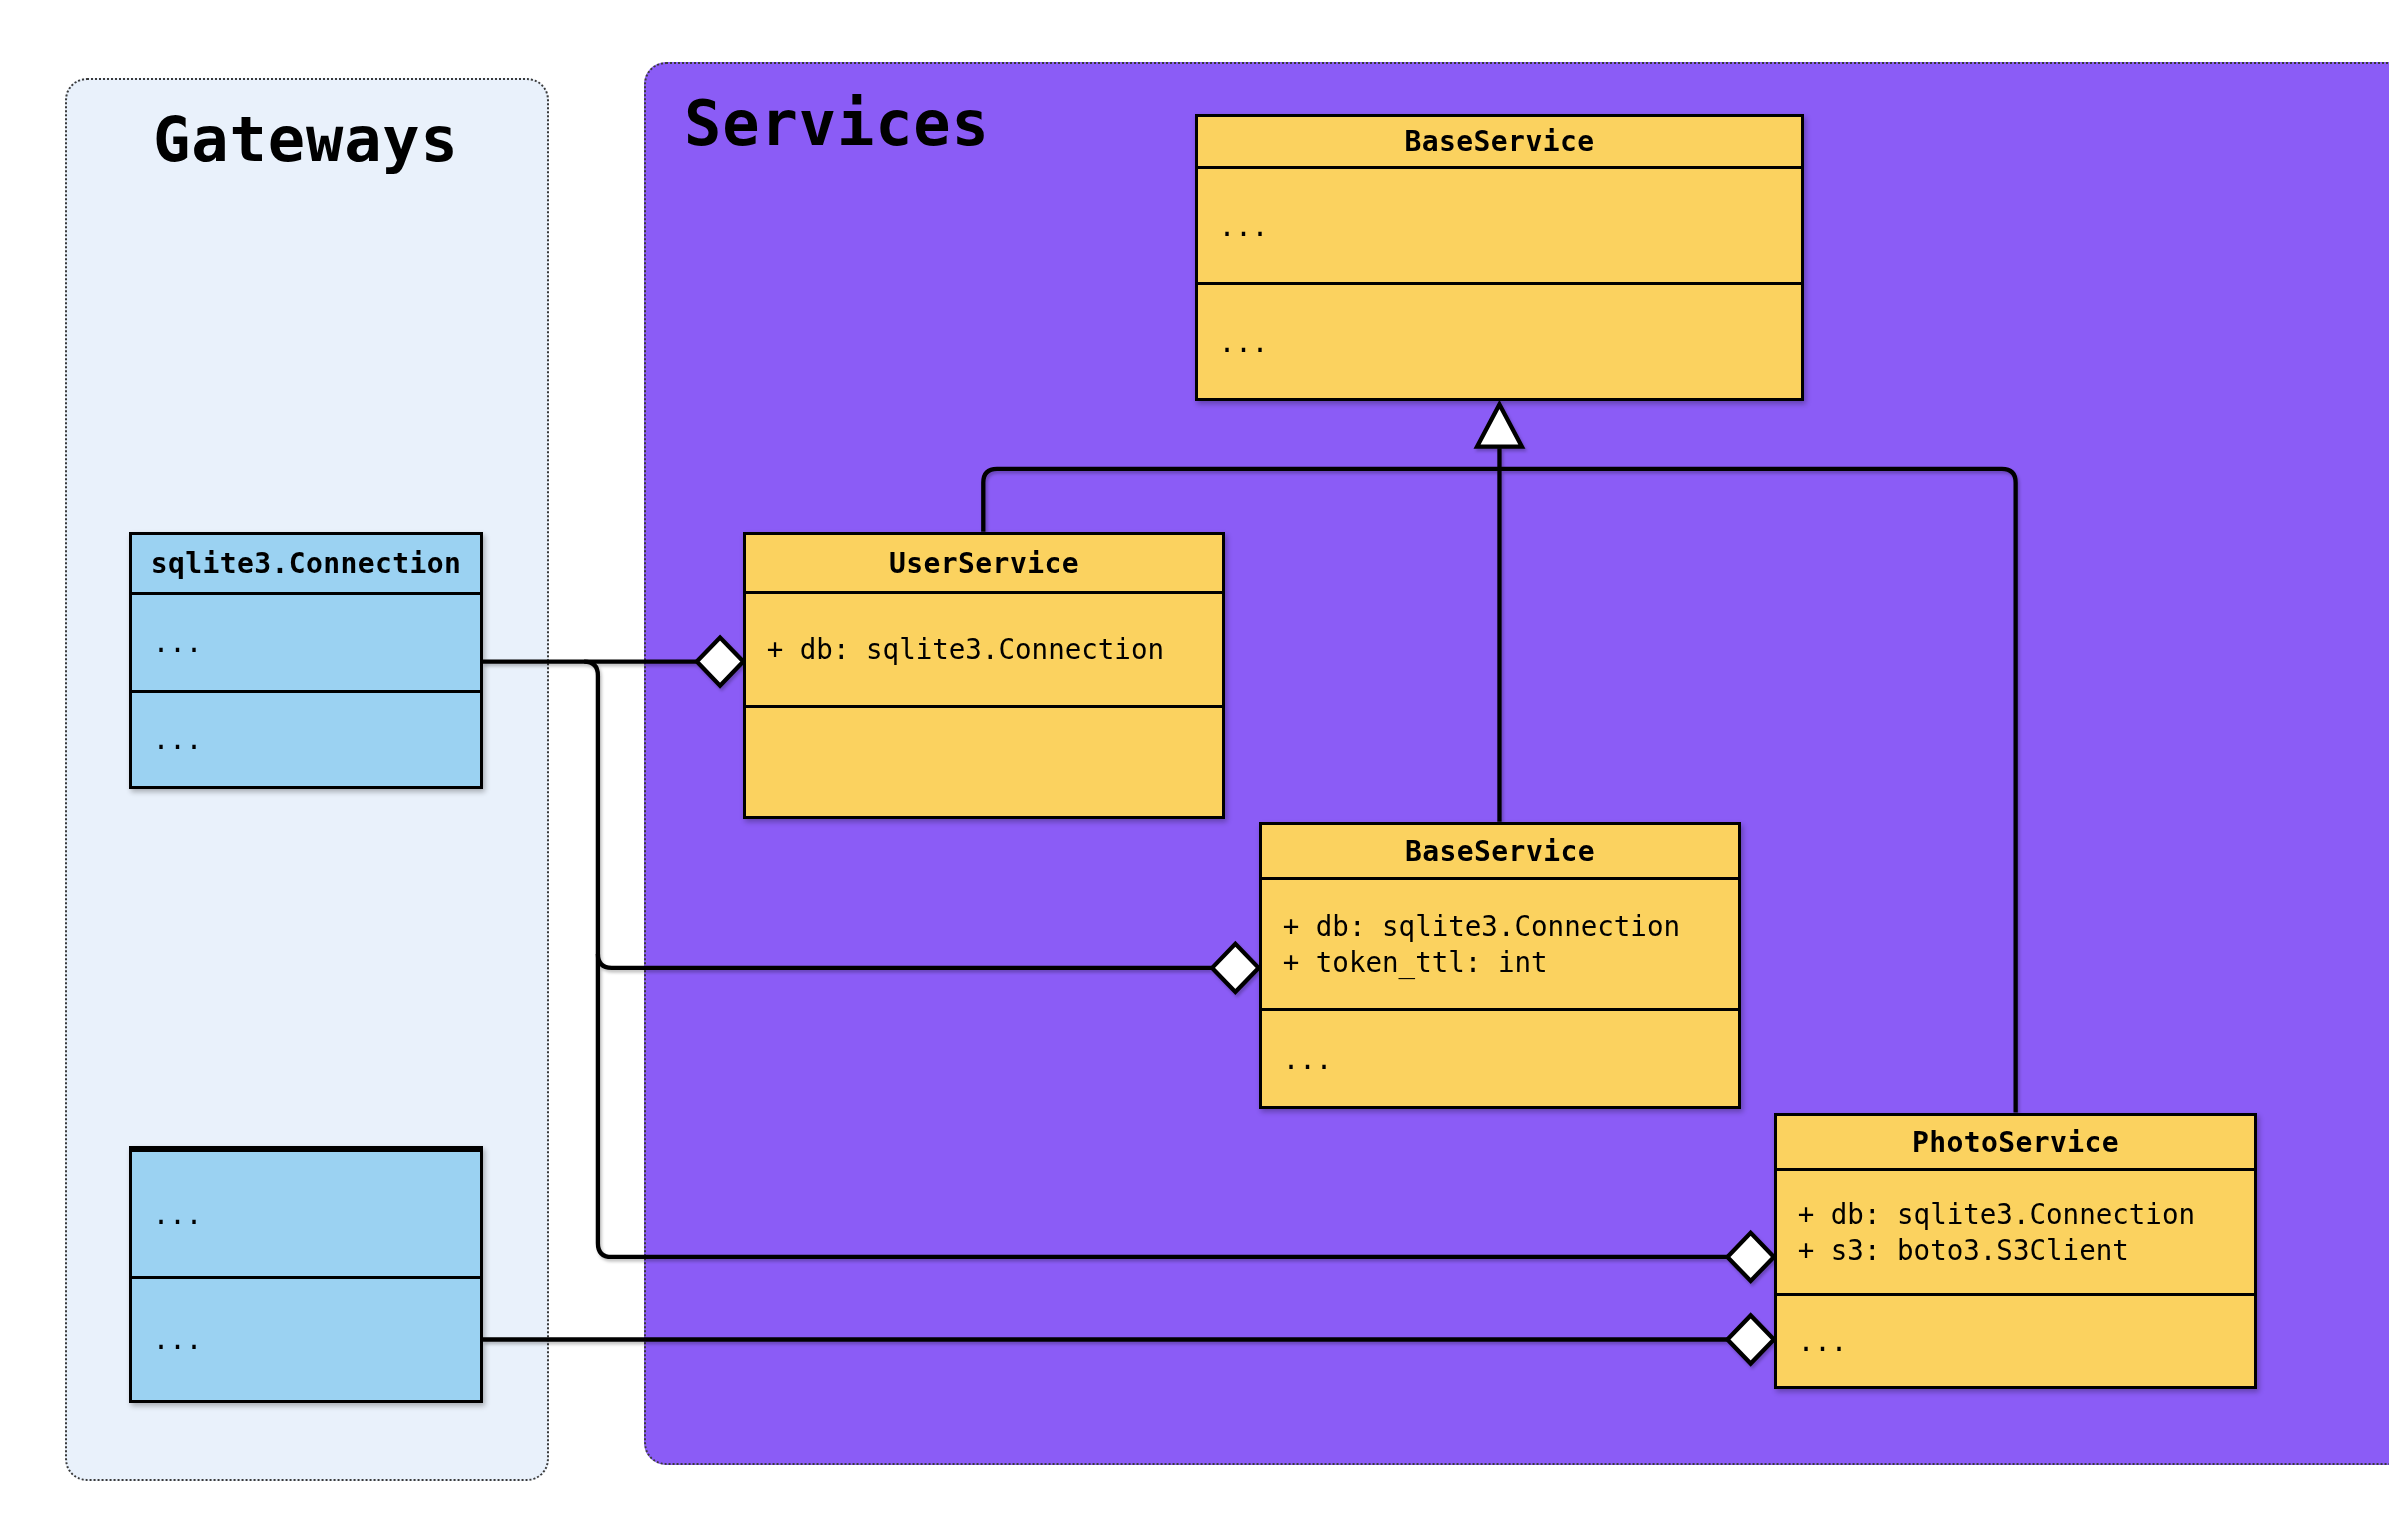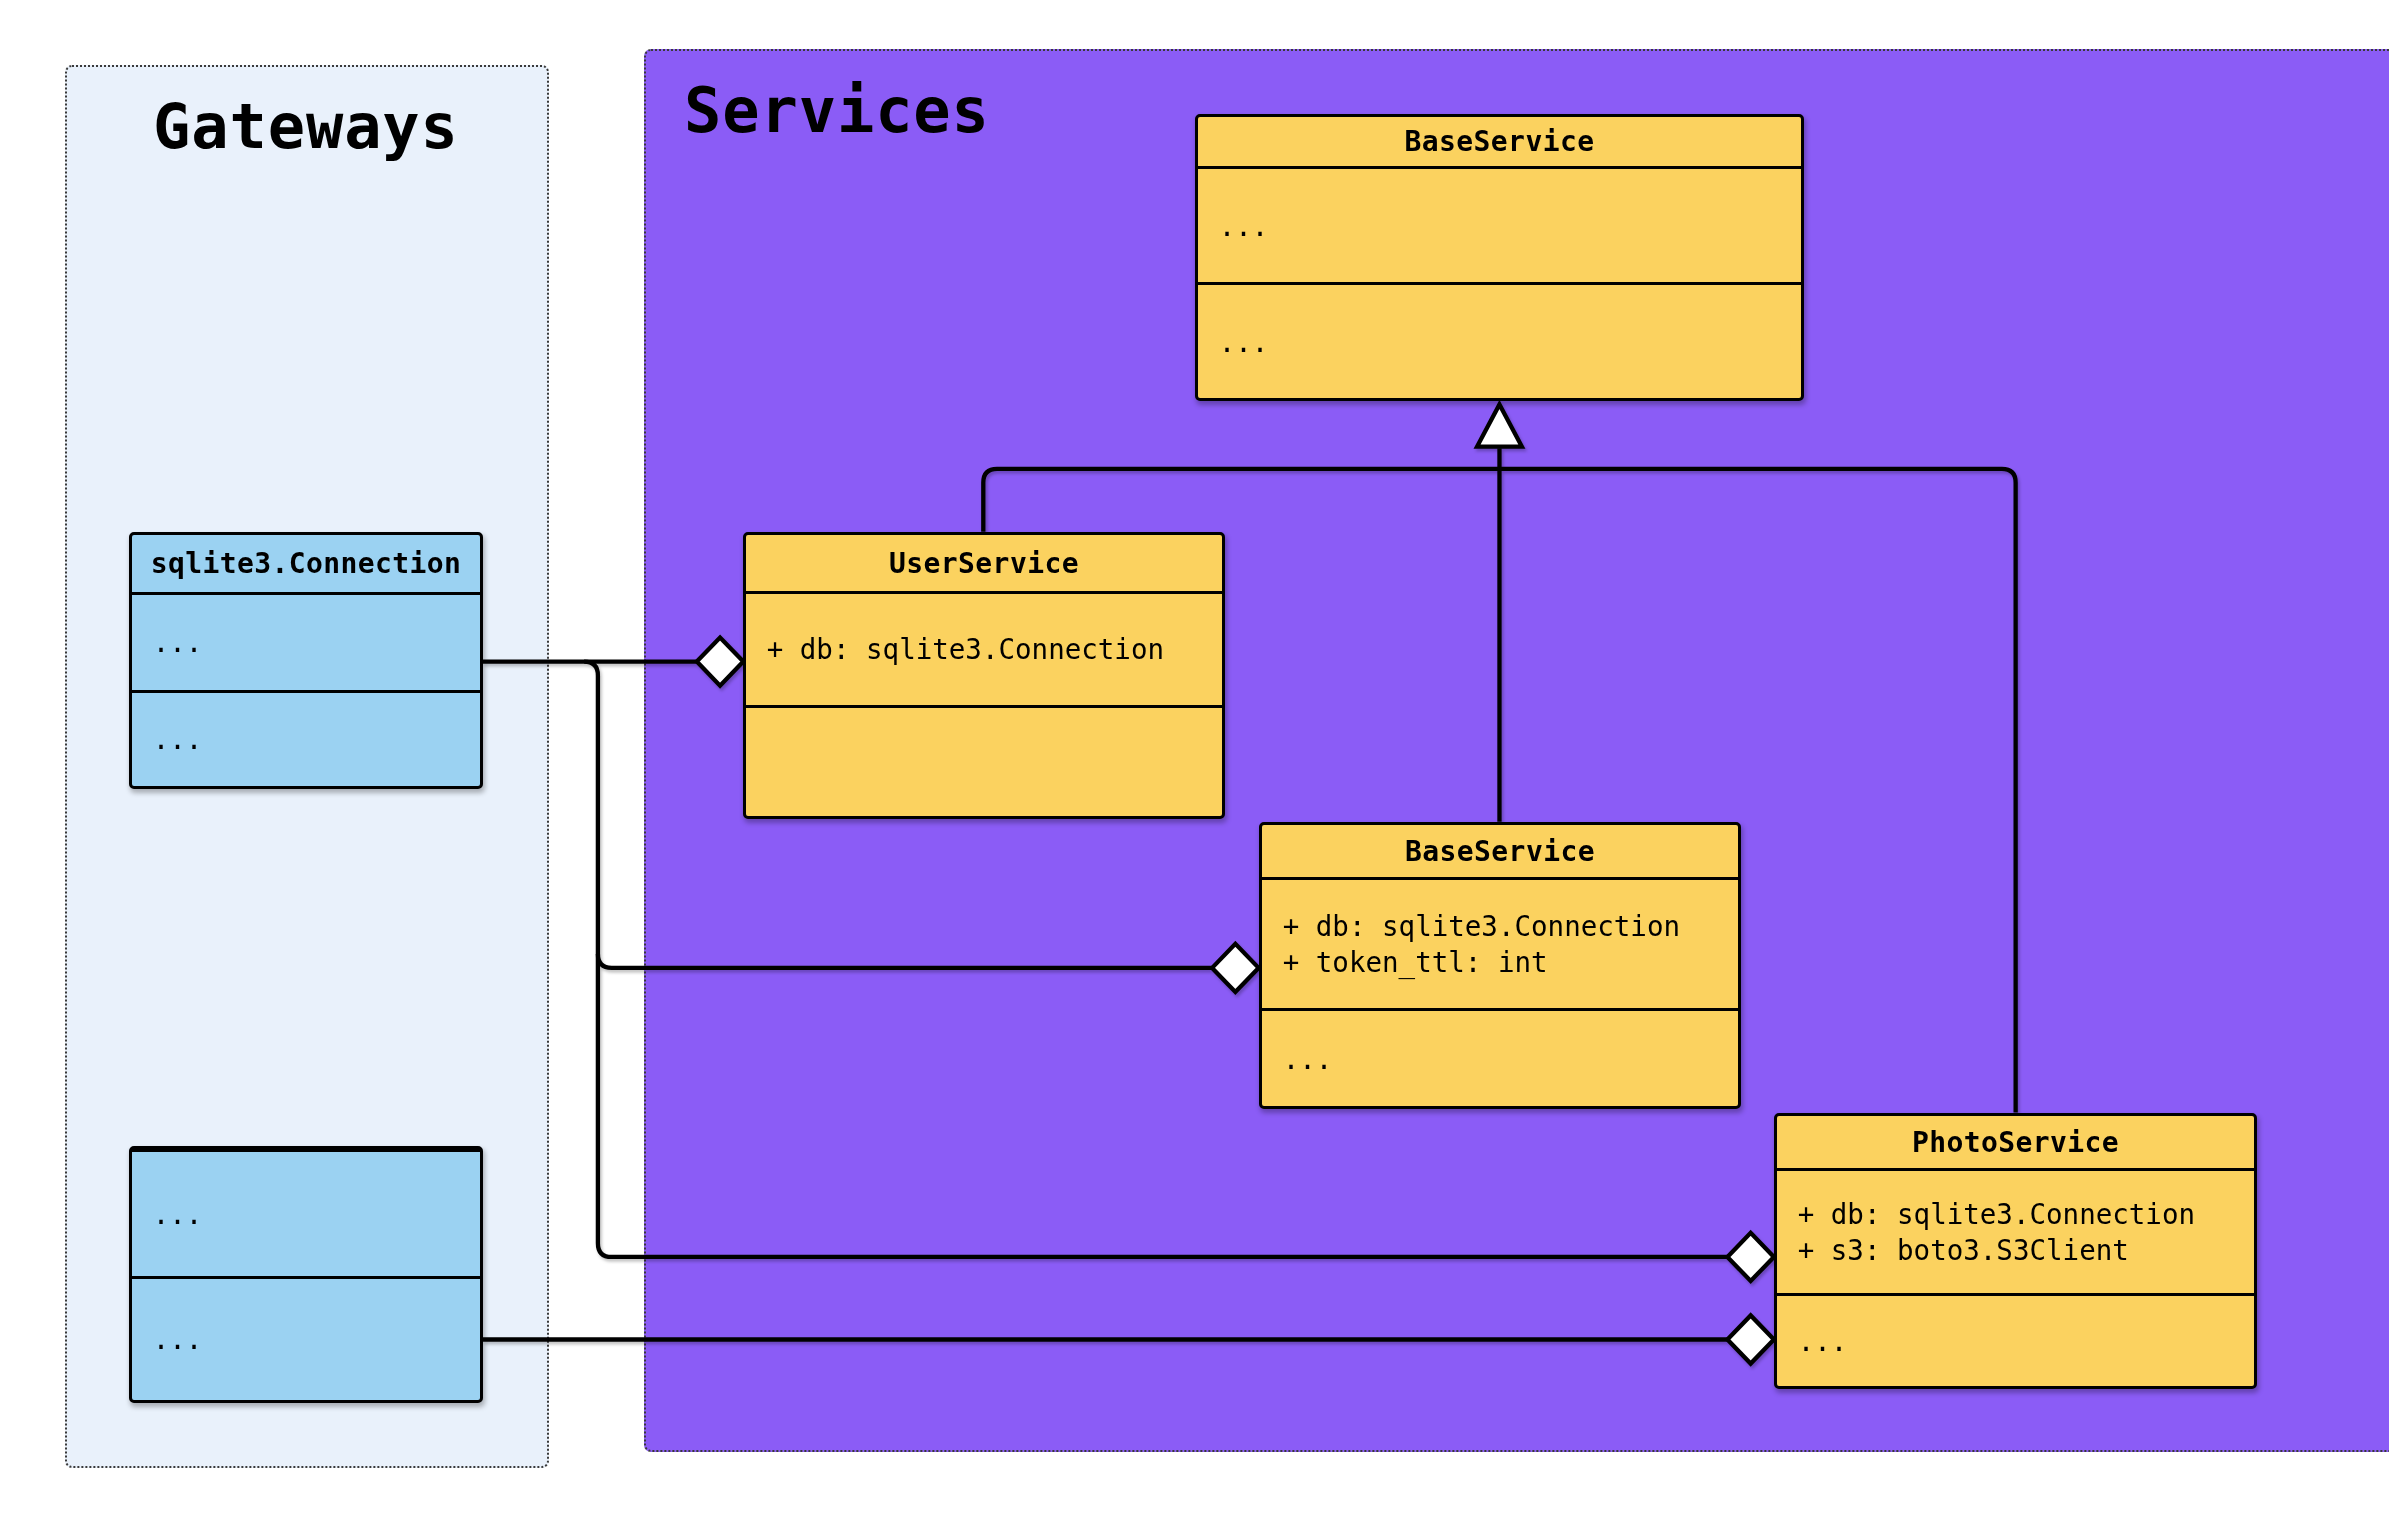--- a/index.html
+++ b/index.html
@@ -10,22 +10,23 @@
     background: #ffffff;
     font-family: "DejaVu Sans Mono", "Liberation Mono", monospace;
     color: #000;
     overflow: hidden;
   }
 
   
   .panel {
     position: absolute;
     border: 2.6px dotted #3a3a3a;
-    border-radius: 7px;
+    border-radius: 22px;
     box-sizing: border-box;
+    margin-top: 13px;
   }
   .panel.gateways { left: 65px;  top: 65px; width: 484px;  height: 1403px; background: #e9f1fb; }
   .panel.services { left: 644px; top: 49px; width: 1890px; height: 1403px; background: #8b5cf6; }
   .panel-title {
     margin: 0;
     font-size: 62px;
     font-weight: bold;
     line-height: 1.1;
     letter-spacing: 0.9px;
   }
@@ -40,21 +41,21 @@
     overflow: visible;
   }
   svg.edges path { fill: none; stroke: #000; stroke-width: 5; }
   svg.edges polygon { fill: #ffffff; stroke: #000; stroke-width: 5; stroke-linejoin: miter; }
 
   
   .uml-class {
     position: absolute;
     box-sizing: border-box;
     border: 3.4px solid #000;
-    border-radius: 5px;
+    border-radius: 0;
     display: flex;
     flex-direction: column;
     box-shadow: 1.7px 3.4px 5.2px rgba(0,0,0,0.28);
   }
   .uml-class.yellow { background: #fbd25f; }
   .uml-class.blue   { background: #9bd2f2; }
   .uml-name {
     flex: none;
     display: flex;
     align-items: center;

